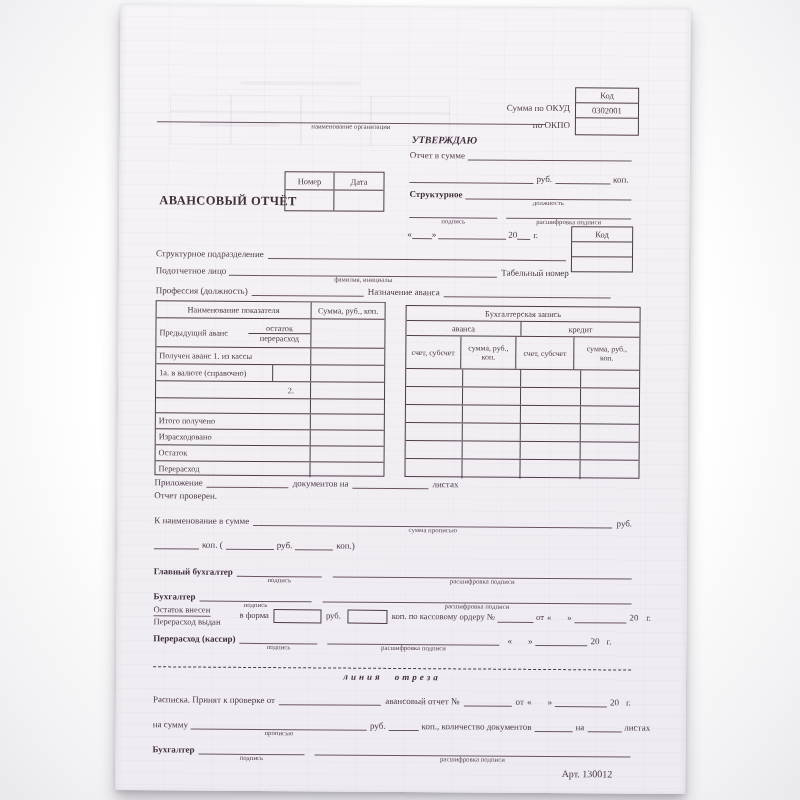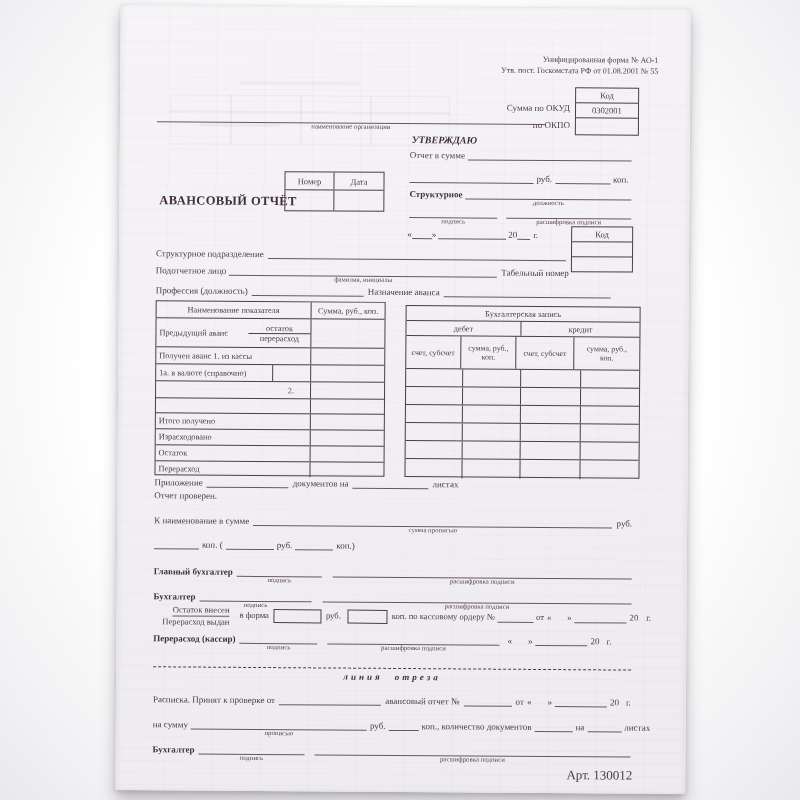--- a/index.html
+++ b/index.html
@@ -66,24 +66,20 @@
   <div class="ghost">
     <div class="gbox" style="left:0;top:18px;width:280px;height:50px"></div>
     <div class="gbox" style="left:60px;top:18px;width:0;height:50px"></div>
     <div class="gbox" style="left:130px;top:18px;width:0;height:50px"></div>
     <div class="gbox" style="left:200px;top:18px;width:0;height:50px"></div>
     <div class="gbox" style="left:0;top:34px;width:280px;height:0"></div>
     <div class="gbar" style="left:70px;top:4px;width:120px"></div>
     <div class="gbar" style="left:30px;top:46px;width:80px"></div>
   </div>
 
-  <div style="position:absolute;right:32px;top:48px;text-align:right;font-size:8px;line-height:1.35">
-    <div>Унифицированная форма № АО-1</div>
-    <div>Утв. пост. Госкомстата РФ от 01.08.2001 № 55</div>
-  </div>
 
   <div class="tbl" style="left:455px;top:80px;width:64px;height:48px">
     <div class="trow" style="height:15px">
           <div class="tc cellc grow">Код</div>
         </div>
     <div class="trow" style="height:15px">
           <div class="tc cellc grow">0302001</div>
         </div>
     <div class="trow" style="height:15px">
           <div class="tc cellc grow"></div>
@@ -229,21 +225,21 @@
       <div class="tc" style="width:155px;display:flex;align-items:center;padding-left:3px">Перерасход</div>
       <div class="tc grow"></div>
     </div>
   </div>
 
   <div class="tbl" style="left:287px;top:299px;width:235px;height:172px;font-size:8.3px">
     <div class="trow" style="height:15px">
           <div class="tc cellc grow">Бухгалтерская запись</div>
         </div>
     <div class="trow" style="height:15px">
-      <div class="tc cellc" style="width:115px">дебет</div>
+      <div class="tc cellc" style="width:115px">аванса</div>
       <div class="tc cellc grow">кредит</div>
     </div>
     <div class="trow" style="height:33px;font-size:7.9px">
       <div class="tc cellc" style="width:57px;white-space:normal;padding:0 4px">счет, субсчет</div>
       <div class="tc cellc" style="width:58px;white-space:normal;padding:0 6px">сумма, руб., коп.</div>
       <div class="tc cellc" style="width:60px;white-space:normal;padding:0 4px">счет, субсчет</div>
       <div class="tc cellc grow" style="white-space:normal;padding:0 6px">сумма, руб., коп.</div>
     </div>
     <div class="trow" style="height:18px">
           <div class="tc" style="width:57px"></div>
@@ -321,21 +317,21 @@
     <span class="b">Бухгалтер</span>
     <span class="ln" style="width:112px;margin-left:4px">
           <i class="cap">подпись</i>
         </span>
     <span class="ln grow" style="margin-left:11px">
           <i class="cap">расшифровка подписи</i>
         </span>
   </div>
 
   <div class="r" style="left:37px;top:600px;width:478px;align-items:center;font-size:8.6px">
-    <span style="width:76px;text-align:right;line-height:1.25">
+    <span style="width:76px;text-align:left;line-height:1.25">
       <span style="display:inline-block;border-bottom:1px solid var(--line)">Остаток внесен</span>
       <span style="display:block">Перерасход выдан</span>
     </span>
     <span style="margin-left:10px">в форма</span>
     <span class="box" style="width:48px;margin-left:5px"></span>
     <span style="margin-left:4px">руб.</span>
     <span class="box" style="width:40px;margin-left:7px"></span>
     <span style="margin-left:4px">коп. по кассовому ордеру №</span>
     <span class="ln" style="width:36px;height:9px;margin-left:2px"></span>
     <span style="margin-left:3px">от</span>
@@ -395,15 +391,15 @@
   <div class="r" style="left:37px;top:739px;width:478px">
     <span class="b">Бухгалтер</span>
     <span class="ln" style="width:106px;margin-left:4px">
           <i class="cap">подпись</i>
         </span>
     <span class="ln grow" style="margin-left:10px">
           <i class="cap">расшифровка подписи</i>
         </span>
   </div>
 
-  <div class="r" style="left:425px;top:761px;width:92px;justify-content:flex-end;font-size:13px">Арт. 130012</div>
+  <div class="r" style="left:405px;top:761px;width:92px;justify-content:flex-end;font-size:10px">Арт. 130012</div>
 </div>
 </div>
 
 </body></html>

